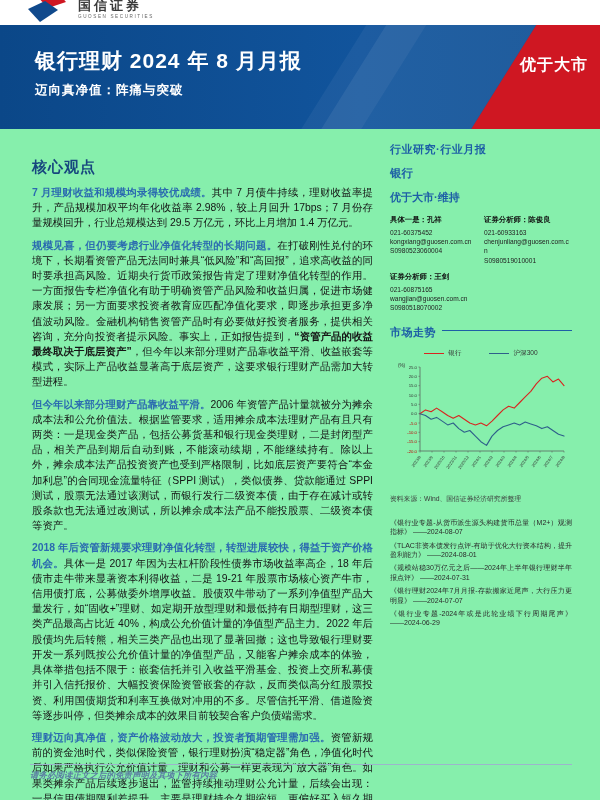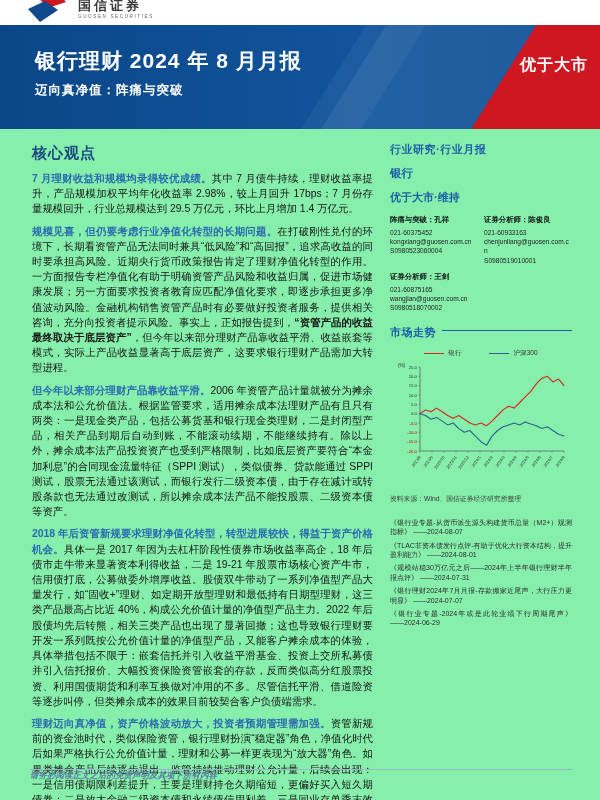--- a/index.html
+++ b/index.html
@@ -18,21 +18,21 @@
   .deco.d1{right:95px;width:150px;background:rgba(255,255,255,0.07);}
   .deco.d2{right:205px;width:60px;background:rgba(255,255,255,0.05);}
   .deco.red1{right:-55px;width:150px;background:#cf1722;}
   .deco.red2{right:-80px;width:90px;background:#a9121b;top:60px;}
   .banner-title{position:absolute;left:35px;top:22px;color:#fff;font-size:21px;font-weight:bold;letter-spacing:1px;}
   .banner-sub{position:absolute;left:35px;top:57px;color:#fff;font-size:12.5px;font-weight:bold;letter-spacing:1px;}
   .badge{position:absolute;right:12px;top:30px;color:#fff;font-size:16px;font-weight:bold;letter-spacing:1px;}
   
   .content{display:flex;padding:13px 28px 0 32px;gap:17px;}
   .leftcol{width:341px;flex:none;}
-  .core-heading{font-size:15px;font-weight:bold;color:#17477e;margin:2px 0 8px 0;letter-spacing:1px;font-family:Liberation Mono, monospace;}
+  .core-heading{font-size:15px;font-weight:bold;color:#17477e;margin:16px 0 8px 0;letter-spacing:1px;font-family:Liberation Mono, monospace;}
   .para{font-size:10.4px;line-height:15.2px;text-align:justify;margin:0 0 7px 0;}
   .seg-lead{color:#2a6ab0;font-weight:bold;}
   .seg-normal{color:#141414;}
   .seg-bolddark{color:#141414;font-weight:bold;}
   
   .rightcol{width:182px;flex:none;}
   .r-line1{font-size:11px;font-weight:bold;color:#1d5fa6;margin-bottom:9px;letter-spacing:0.5px;}
   .r-line2{font-size:11.5px;font-weight:bold;color:#1d5fa6;margin-bottom:9px;}
   .r-line3{font-size:11px;font-weight:bold;color:#1d5fa6;margin-bottom:10px;}
   .analysts{display:grid;grid-template-columns:1fr 1fr;column-gap:6px;row-gap:7px;margin-bottom:12px;}
@@ -42,21 +42,21 @@
   .col-heading .rule{flex:1;border-bottom:1.5px solid #1d5fa6;margin-left:6px;transform:translateY(-2px);}
   .legend{display:flex;justify-content:center;gap:28px;margin:9px 0 1px 0;}
   .legend-item{display:flex;align-items:center;gap:4px;font-size:6.6px;color:#333;}
   .legend-swatch{width:20px;height:0;border-top:1.7px solid;}
   .chart-wrap{width:182px;}
   .chart-source{font-size:6.8px;color:#3a3a3a;margin:3px 0 14px 0;}
   .reports{margin-top:6px;}
   .report-item{font-size:7px;color:#2a2a2a;line-height:9.6px;margin-bottom:3.5px;text-align:justify;}
   .report-date{white-space:nowrap;}
   
-  .footer{position:absolute;left:30px;right:28px;bottom:18px;border-top:1px solid #9db4cc;}
+  .footer{position:absolute;left:30px;right:28px;bottom:18px;border-top:1px solid #9db4cc;padding-top:5px;}
   .disclaimer{font-size:8.5px;font-style:italic;color:#5b7da3;font-weight:bold;}
 </style>
 </head>
 <body>
 
 <div class="page">
 
   <div class="topstrip">
     <div class="logo">
       <svg class="logo-mark" viewBox="0 0 42 30">
@@ -93,21 +93,21 @@
         </div>
     </div>
 
     <div class="rightcol">
       <div class="r-line1">行业研究·行业月报</div>
       <div class="r-line2">银行</div>
       <div class="r-line3">优于大市·维持</div>
 
       <div id="analysts" class="analysts">
           <div>
-            <div class="analyst-title">阵痛与突破：孔祥</div>
+            <div class="analyst-title">具体一是：孔祥</div>
             <div class="analyst-line">021-60375452</div>
             <div class="analyst-line">kongxiang@guosen.com.cn</div>
             <div class="analyst-line">S0980523060004</div>
           </div>
           <div>
             <div class="analyst-title">证券分析师：陈俊良</div>
             <div class="analyst-line">021-60933163</div>
             <div class="analyst-line">chenjunliang@guosen.com.cn</div>
             <div class="analyst-line">S0980519010001</div>
           </div>

